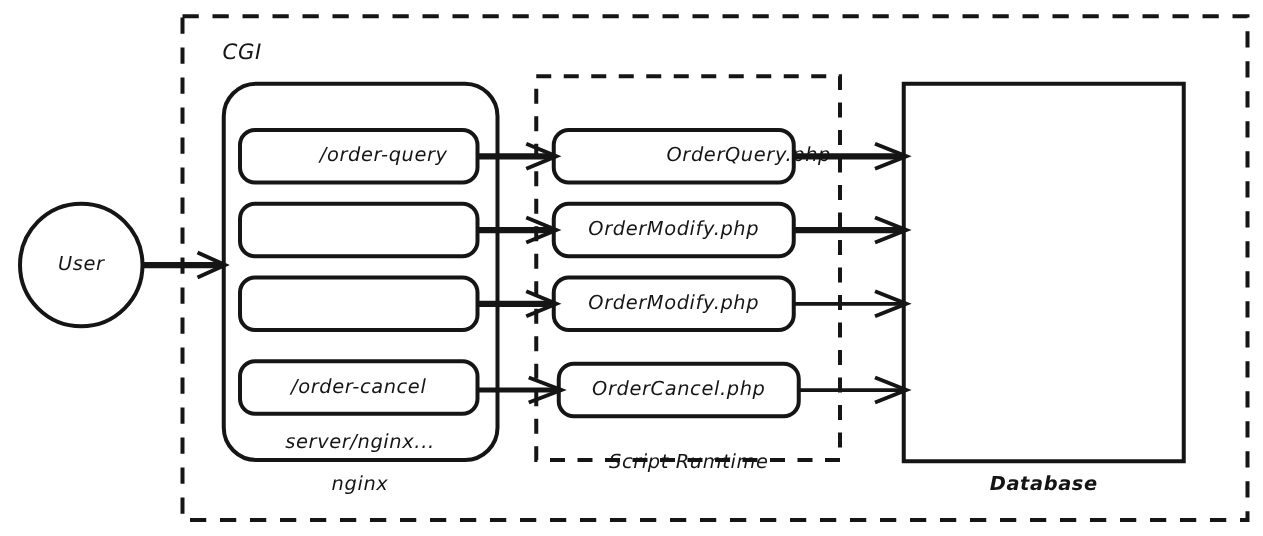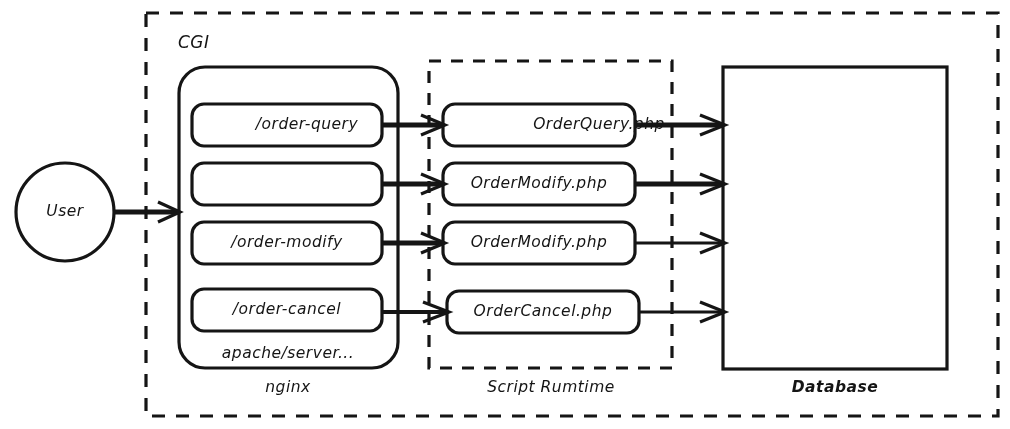--- a/index.html
+++ b/index.html
@@ -114,29 +114,28 @@
       <path d="M 700 302 L 725 312 L 700 322" fill="none" stroke="#151515" stroke-width="3.2"></path>
     </g>
 
   </svg>
 
   <div class="lbl group-text" style="left:178px; top:32px;">CGI</div>
 
   <div class="lbl node-text lbl-center" style="left:65px; top:202px;">User</div>
 
   <div class="lbl node-text lbl-center" style="left:287px; top:115px;margin-left:20px;">/order-query</div>
-  <div class="lbl node-text lbl-center" style="left:287px; top:233px;">/order-modify</div>
   <div class="lbl node-text lbl-center" style="left:287px; top:300px;">/order-cancel</div>
 
-  <div class="lbl node-text lbl-center" style="left:288px; top:344px;">apache/server...</div>
+  <div class="lbl node-text lbl-center" style="left:288px; top:344px;">server/nginx...</div>
 
   <div class="lbl caption-text lbl-center" style="left:288px; top:378px;">nginx</div>
 
   <div class="lbl node-text lbl-center" style="left:567px; top:115px;margin-left:32px;">OrderQuery.php</div>
   <div class="lbl node-text lbl-center" style="left:539px; top:174px;">OrderModify.php</div>
   <div class="lbl node-text lbl-center" style="left:543px; top:302px;">OrderCancel.php</div>
   <div class="lbl node-text lbl-center" style="left:539px; top:233px;">OrderModify.php</div>
 
-  <div class="lbl caption-text lbl-center" style="left:551px; top:378px;">Script Rumtime</div>
+  <div class="lbl caption-text lbl-center" style="left:551px; top:360px;">Script Rumtime</div>
 
   <div class="lbl caption-text lbl-center" style="left:835px; top:378px;font-weight:bold;">Database</div>
 
 </div>
 
 </body></html>

